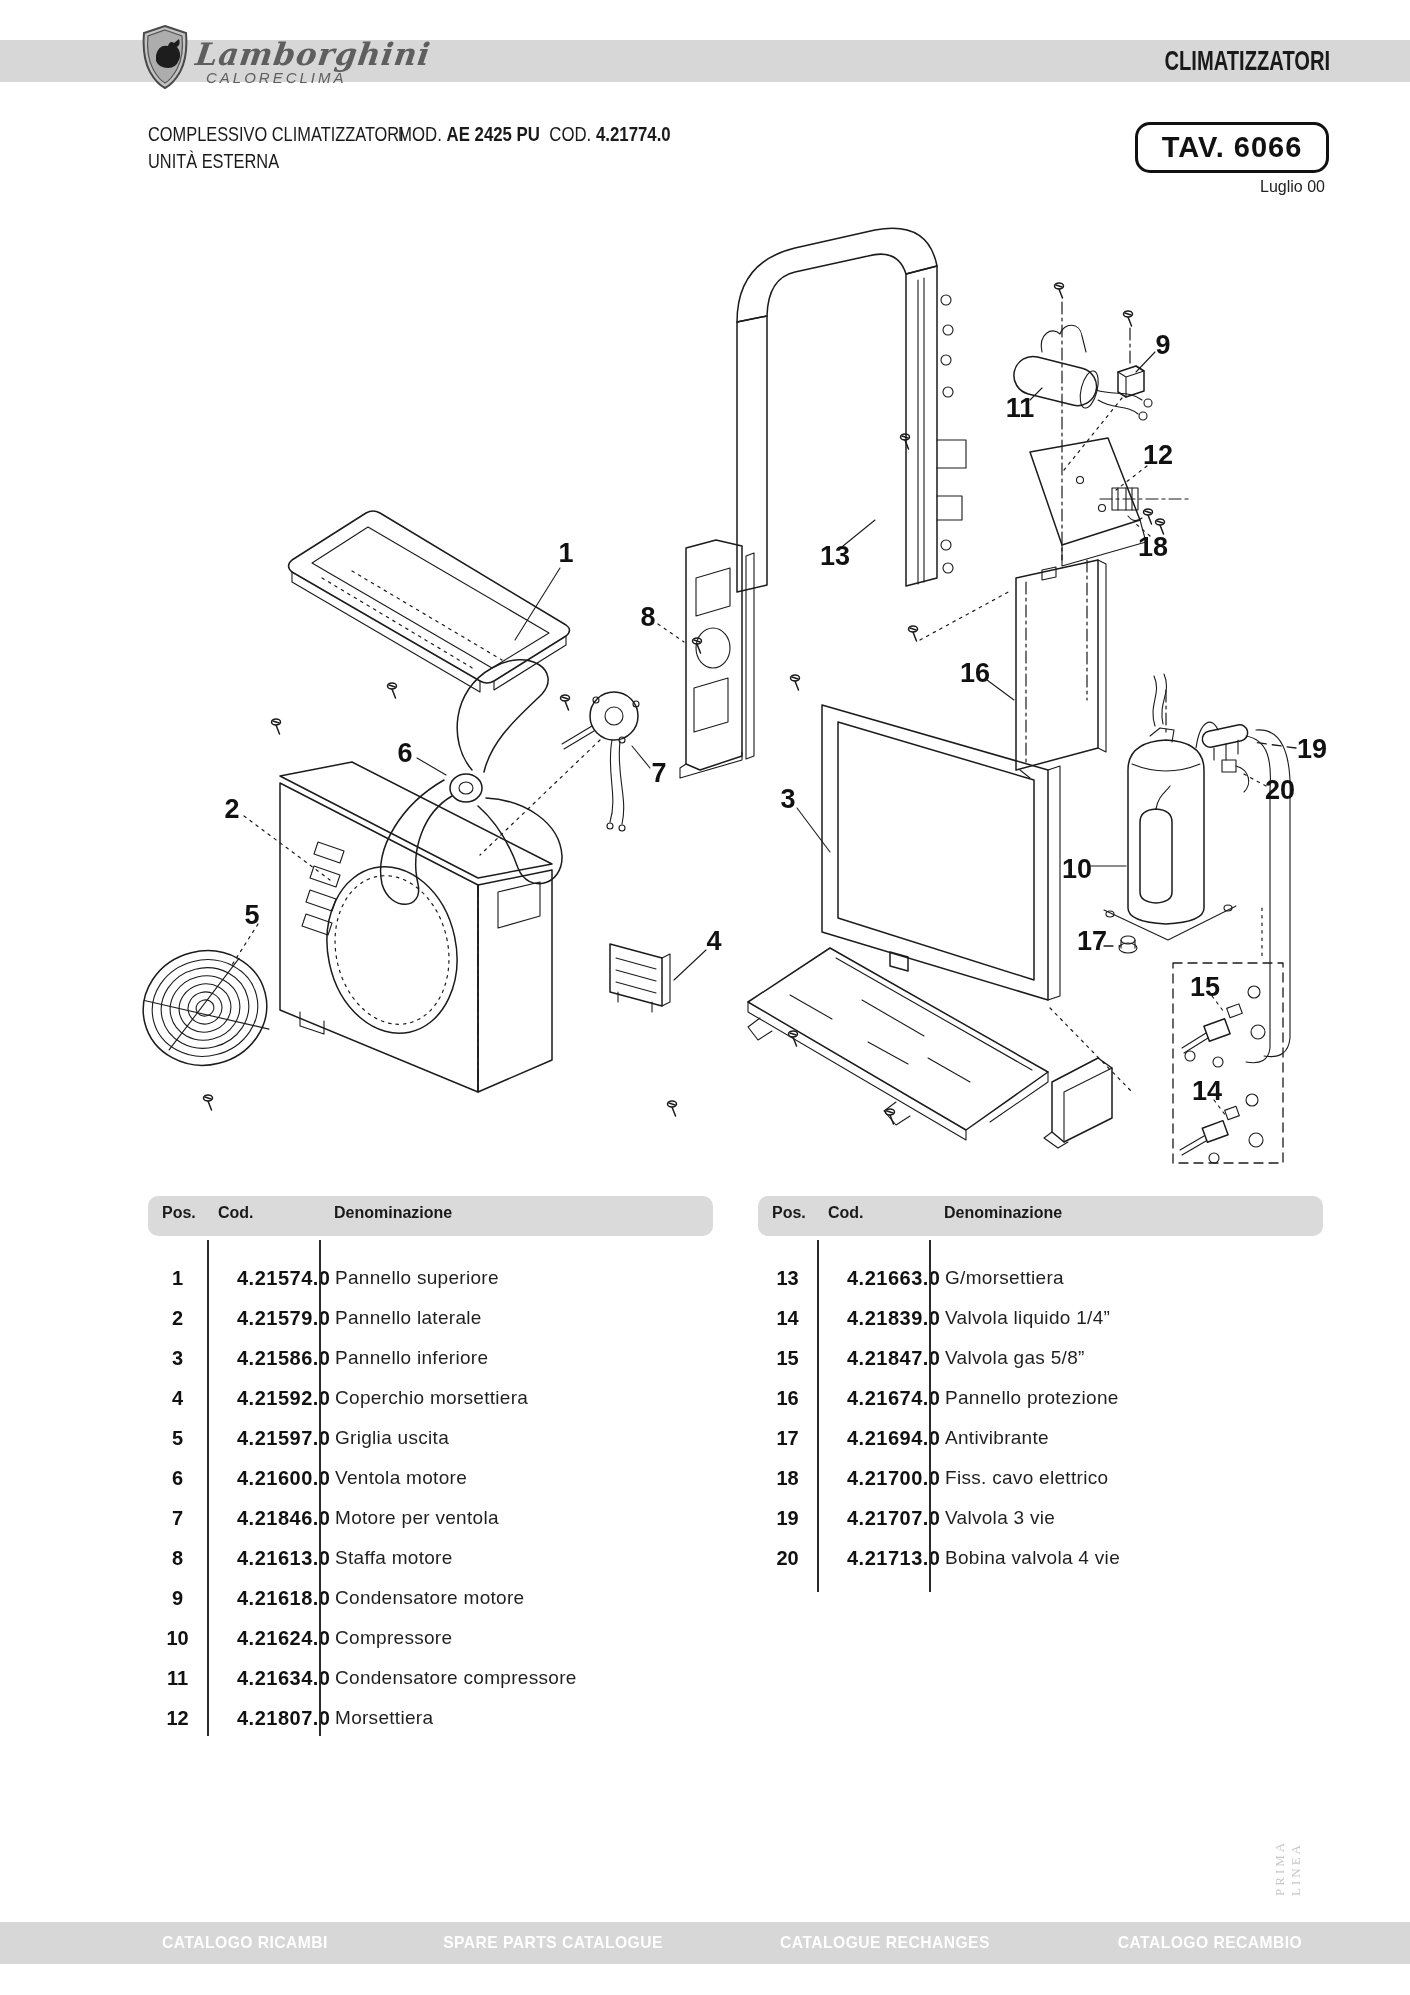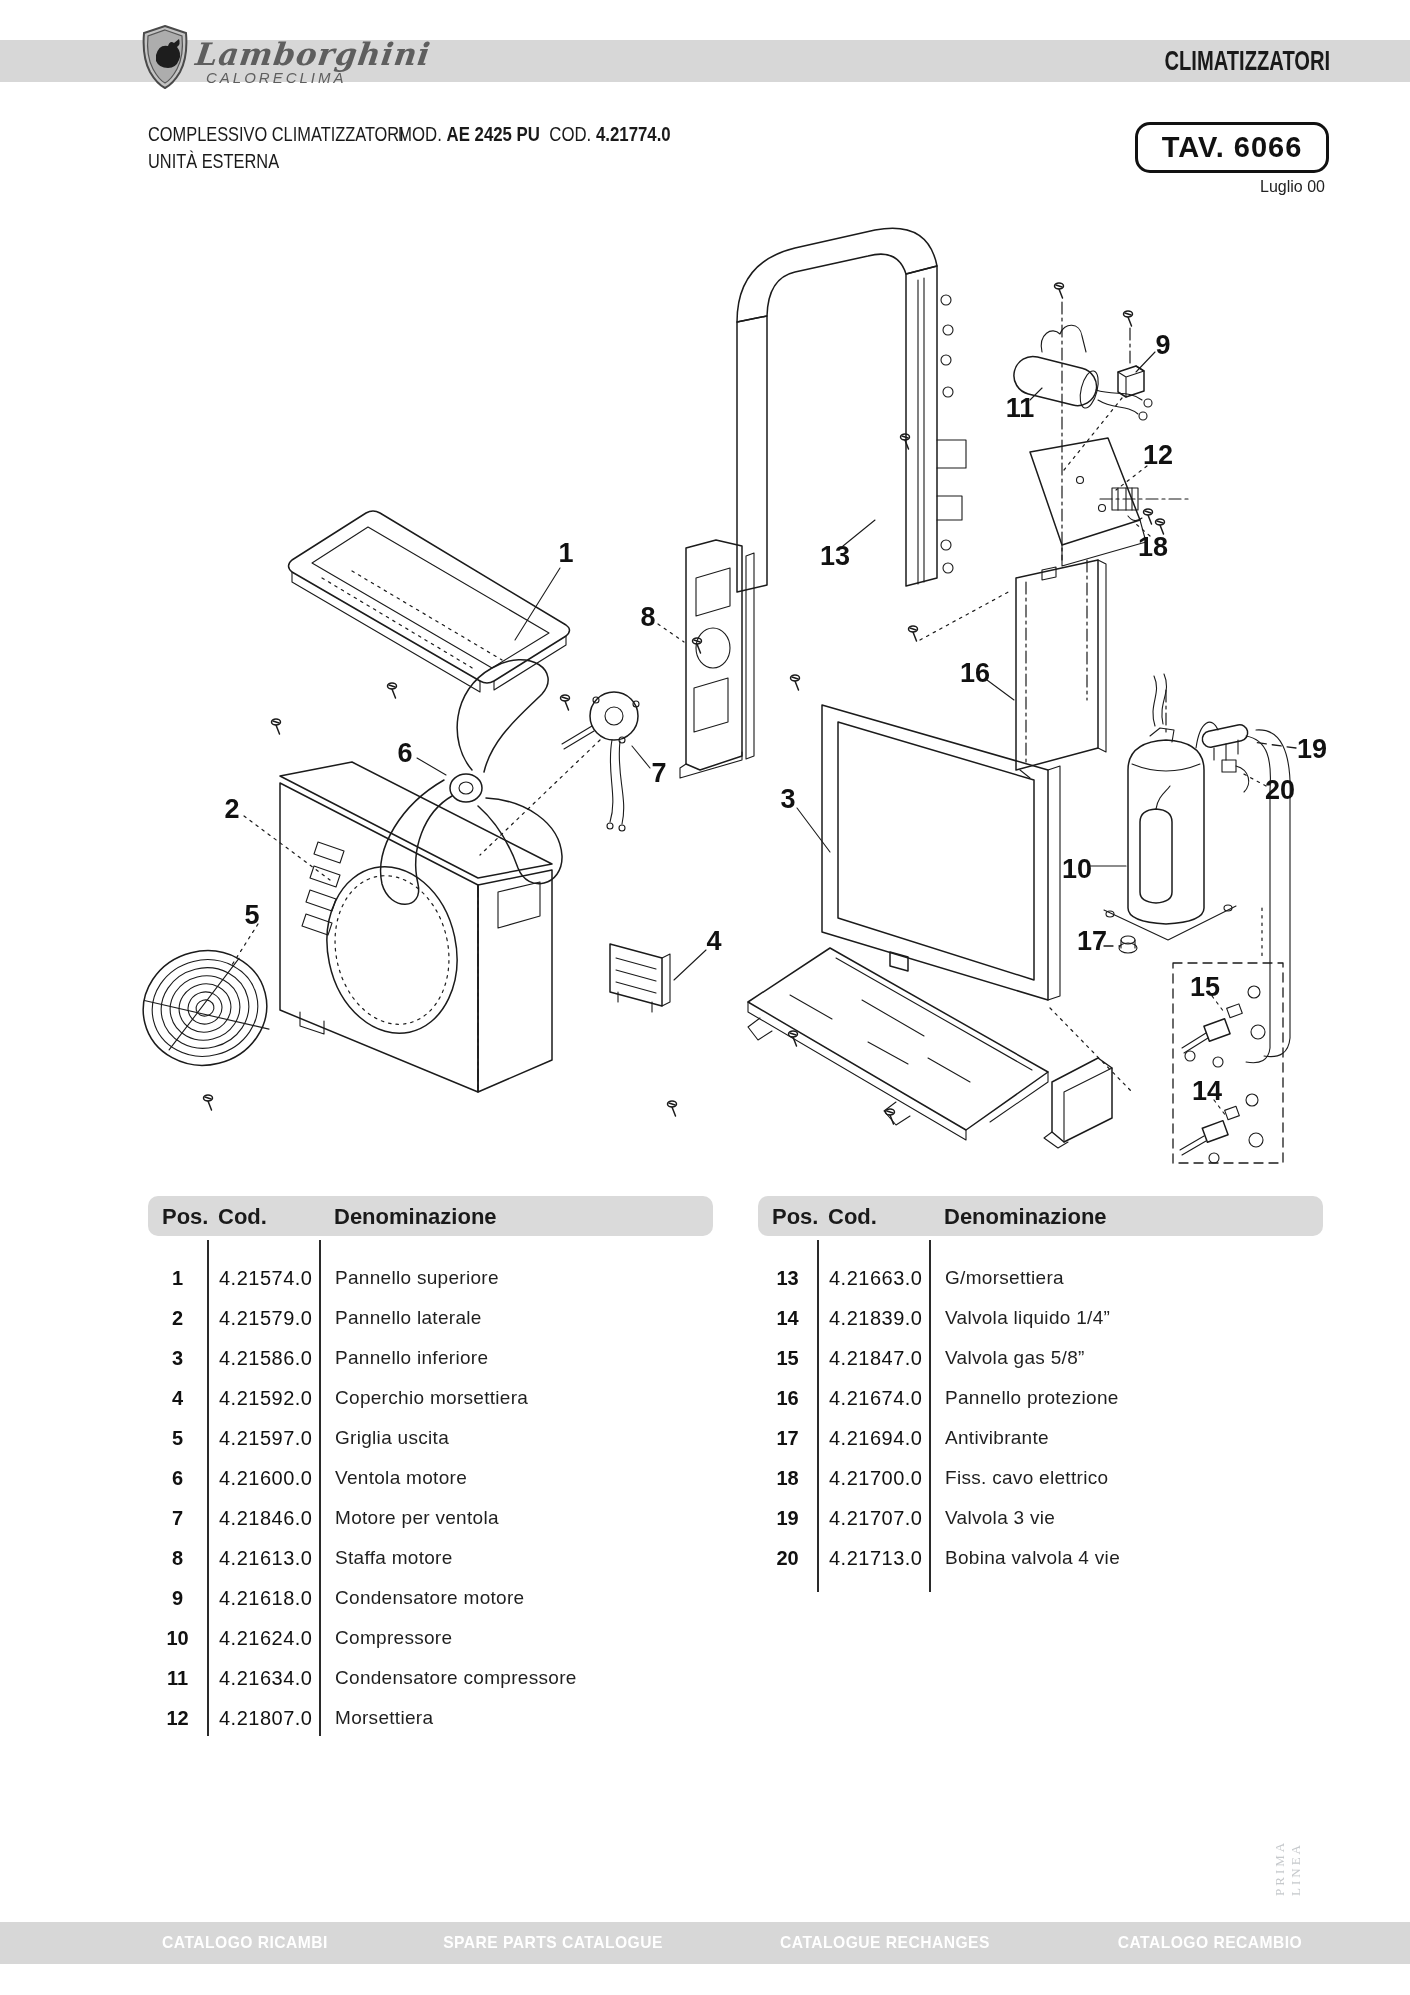--- a/index.html
+++ b/index.html
@@ -33,28 +33,28 @@
         {fill:none;stroke:#1b1b1b;stroke-width:1.5;stroke-linejoin:round;stroke-linecap:round;}
   #diagram .thin{stroke-width:1.1;}
   #diagram .dot{stroke-dasharray:2.5 5;stroke-width:1.2;}
   #diagram .dash{stroke-dasharray:9 6;stroke-width:1.3;}
   #diagram .axis{stroke-dasharray:12 4 3 4;stroke-width:1.2;}
   #diagram text{fill:#111;stroke:none;font-family:"Liberation Sans",sans-serif;
         font-weight:bold;font-size:27px;text-anchor:middle;}
   
   .ptable{position:absolute;top:1196px;width:565px;}
   .thead{position:relative;height:40px;background:#dadada;border-radius:10px;}
-  .thead span{position:absolute;top:8px;font-weight:bold;font-size:22px;color:#1a1a1a;}
+  .thead span{position:absolute;top:8px;font-weight:bold;font-size:16px;color:#1a1a1a;}
   .h-pos{left:14px;} .h-cod{left:70px;} .h-den{left:186px;}
   .tbody{position:relative;padding-top:22px;}
   .vsep{position:absolute;top:4px;width:2px;background:#2a2a2a;}
   .vsep.v1{left:59px;} .vsep.v2{left:171px;}
   .trow{display:grid;grid-template-columns:59px 112px auto;height:40px;align-items:center;}
   .c-pos{text-align:center;font-weight:bold;font-size:20px;}
-  .c-cod{padding-left:12px;font-weight:normal;font-size:20px;letter-spacing:.5px;}
+  .c-cod{padding-left:30px;font-weight:bold;font-size:20px;letter-spacing:.5px;}
   .c-den{padding-left:16px;font-size:19px;color:#1f1f1f;letter-spacing:.3px;}
   
   .footbar{position:absolute;left:0;top:1922px;width:1410px;height:42px;background:#d7d7d7;}
   .footbar span{position:absolute;top:11px;transform:translateX(-50%) scaleX(.92);
         color:#fff;font-weight:bold;font-size:17px;letter-spacing:.5px;white-space:nowrap;}
   .side-vert{position:absolute;left:1272px;top:1786px;height:110px;
         writing-mode:vertical-rl;transform:rotate(180deg);
         font-family:"Liberation Serif",serif;font-size:13px;letter-spacing:3px;
         color:#c6c9cc;}
 </style>

